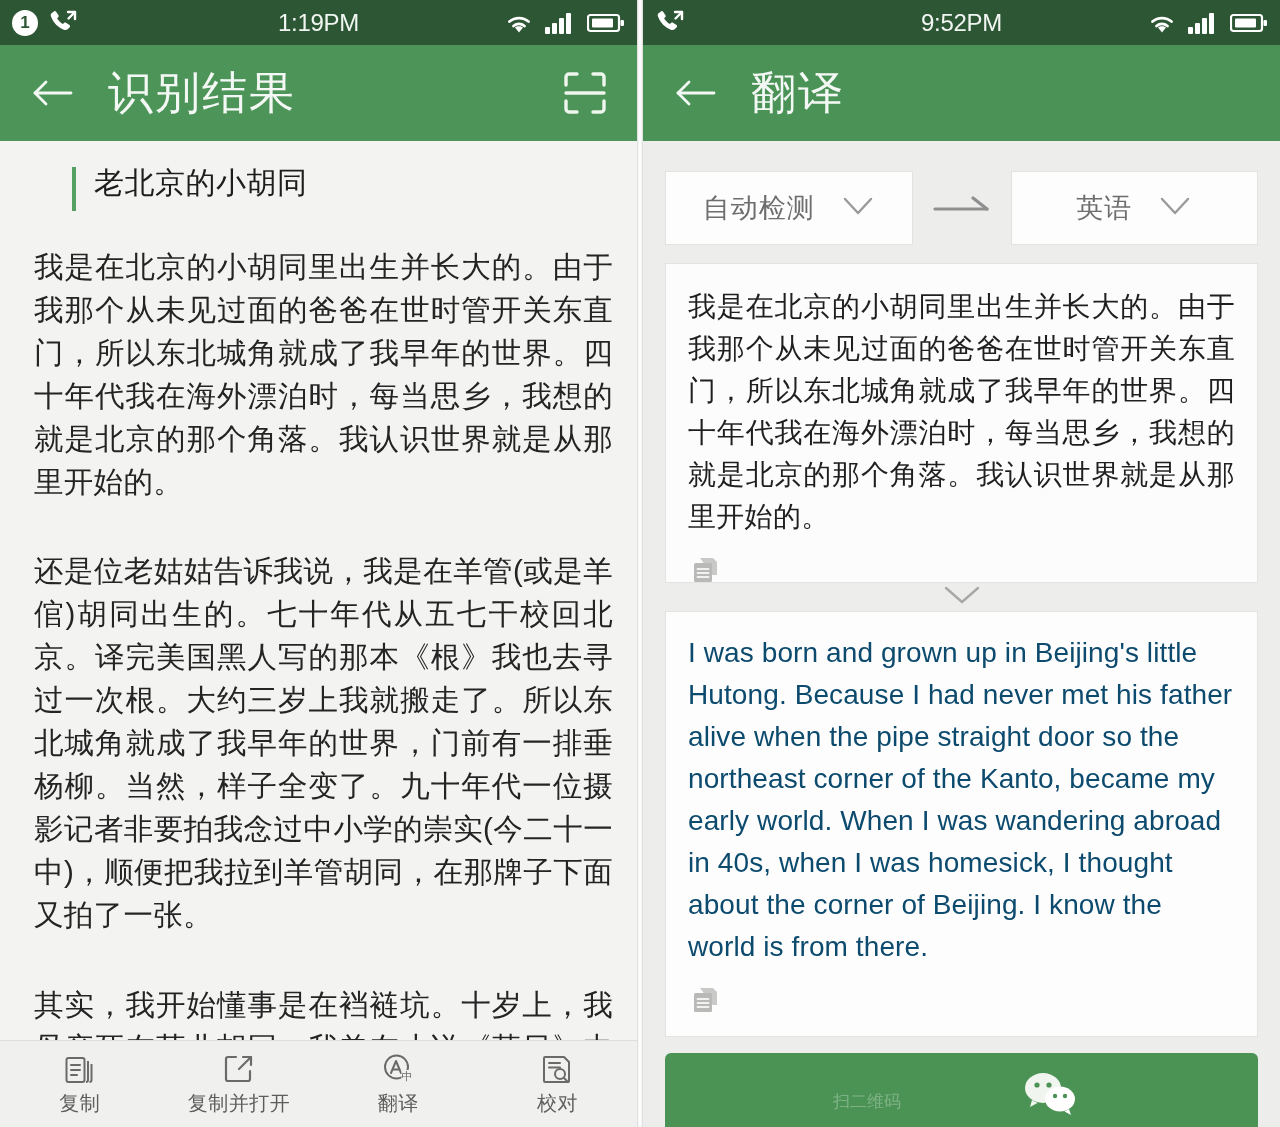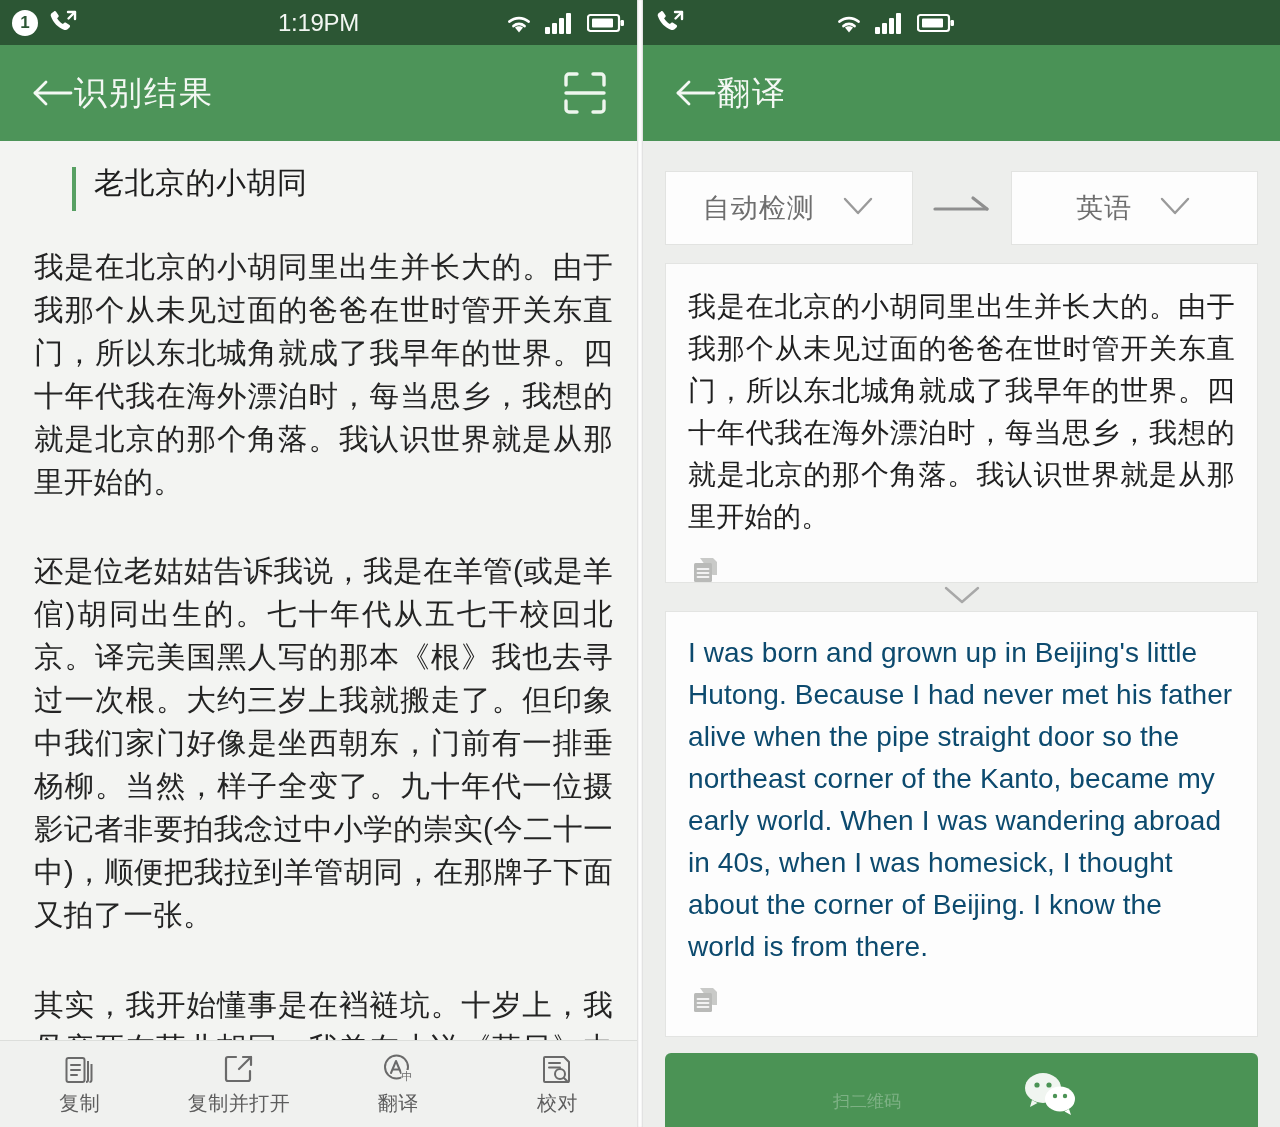--- a/index.html
+++ b/index.html
@@ -42,22 +42,22 @@
   .navbar {
     height: 96px; flex:0 0 96px;
     background: #4d9459;
     display:flex; align-items:center;
     padding: 0 26px 0 30px;
     position: relative;
   }
   .navbar.alt { background:#4a9256; }
   .nav-back { width:44px; height:44px; display:flex; align-items:center; justify-content:center; cursor:pointer; }
   .nav-title {
-    color:#f4f8f4; font-size:33px; font-weight:400;
-    letter-spacing: 2px;
+    color:#f4f8f4; font-size:45px; font-weight:400;
+    margin-left: 34px; letter-spacing: 2px;
   }
   .nav-spacer { flex:1 1 auto; }
   .nav-action { width:52px; height:52px; display:flex; align-items:center; justify-content:center; cursor:pointer; }
 
   
   .ocr-body {
     flex:1 1 auto; background:#f3f4f2;
     padding: 22px 24px 10px 24px;
     overflow:hidden; position:relative;
   }
@@ -224,21 +224,21 @@
         </span>
       </div>
     </div>
 
     <div class="ocr-body">
       <div class="ocr-title-row">
         <span class="caret"></span>
         <div class="ocr-title">老北京的小胡同</div>
       </div>
       <p class="ocr-para p1">我是在北京的小胡同里出生并长大的。由于我那个从未见过面的爸爸在世时管开关东直门，所以东北城角就成了我早年的世界。四十年代我在海外漂泊时，每当思乡，我想的就是北京的那个角落。我认识世界就是从那里开始的。</p>
-      <p class="ocr-para p2">还是位老姑姑告诉我说，我是在羊管(或是羊倌)胡同出生的。七十年代从五七干校回北京。译完美国黑人写的那本《根》我也去寻过一次根。大约三岁上我就搬走了。但印象中我们家门好像是坐西朝东，门前有一排垂杨柳。当然，样子全变了。九十年代一位摄影记者非要拍我念过中小学的崇实(今二十一中)，顺便把我拉到羊管胡同，在那牌子下面又拍了一张。</p>
+      <p class="ocr-para p2">还是位老姑姑告诉我说，我是在羊管(或是羊倌)胡同出生的。七十年代从五七干校回北京。译完美国黑人写的那本《根》我也去寻过一次根。大约三岁上我就搬走了。所以东北城角就成了我早年的世界，门前有一排垂杨柳。当然，样子全变了。九十年代一位摄影记者非要拍我念过中小学的崇实(今二十一中)，顺便把我拉到羊管胡同，在那牌子下面又拍了一张。</p>
       <p class="ocr-para p3">其实，我开始懂事是在裆裢坑。十岁上，我母亲死在菊儿胡同。我曾在小说《落日》中描写过她的死，又在《俘虏》中写过菊儿胡同旁边的大院——那是我的仲夏夜之梦</p>
     </div>
 
     <div class="toolbar">
 
       <div class="tb-item">
         <span class="tb-icon">
           <svg width="34" height="34" viewBox="0 0 34 34" fill="none" stroke="#6a6a6a" stroke-width="2" stroke-linejoin="round">
             <rect x="3.5" y="6" width="18" height="24" rx="2"></rect>
             <path d="M25 9v19a2 2 0 01-2 2"></path>
@@ -295,20 +295,21 @@
     <div class="statusbar">
       <div class="sb-left">
         <span>
           <svg class="icn" width="30" height="28" viewBox="0 0 30 28" fill="none">
             <path d="M3.5 4.2c-.8.8-1 2-.6 3.1 2.2 6.4 7.2 11.4 13.6 13.6 1.1.4 2.3.2 3.1-.6l2.1-2.1c.6-.6.5-1.6-.2-2.1l-3.5-2.4c-.5-.4-1.2-.3-1.7.1l-1.4 1.3c-2.4-1.4-4.4-3.4-5.8-5.8l1.3-1.4c.4-.5.5-1.2.1-1.7L8.1 2.7c-.5-.7-1.5-.8-2.1-.2L3.5 4.2z" fill="#ffffff"></path>
             <path d="M20 3h7v7" stroke="#ffffff" stroke-width="2.4" stroke-linecap="round" stroke-linejoin="round" fill="none"></path>
             <path d="M27 3l-6.5 6.5" stroke="#ffffff" stroke-width="2.4" stroke-linecap="round" fill="none"></path>
           </svg>
         </span>
       </div>
+      <div class="sb-mid">9:52PM</div>
       <div class="sb-right">
         <span>
           <svg class="icn" width="32" height="24" viewBox="0 0 32 24" fill="none">
             <path d="M16 21.5l-4-5c2.3-1.8 5.7-1.8 8 0l-4 5z" fill="#ffffff"></path>
             <path d="M6.5 10.5c5.4-4.6 13.6-4.6 19 0" stroke="#ffffff" stroke-width="2.8" stroke-linecap="round" fill="none"></path>
             <path d="M10.5 15c3.2-2.7 7.8-2.7 11 0" stroke="#ffffff" stroke-width="2.8" stroke-linecap="round" fill="none"></path>
           </svg>
         </span>
         <span>
           <svg class="icn" width="34" height="24" viewBox="0 0 34 24" fill="#ffffff">

